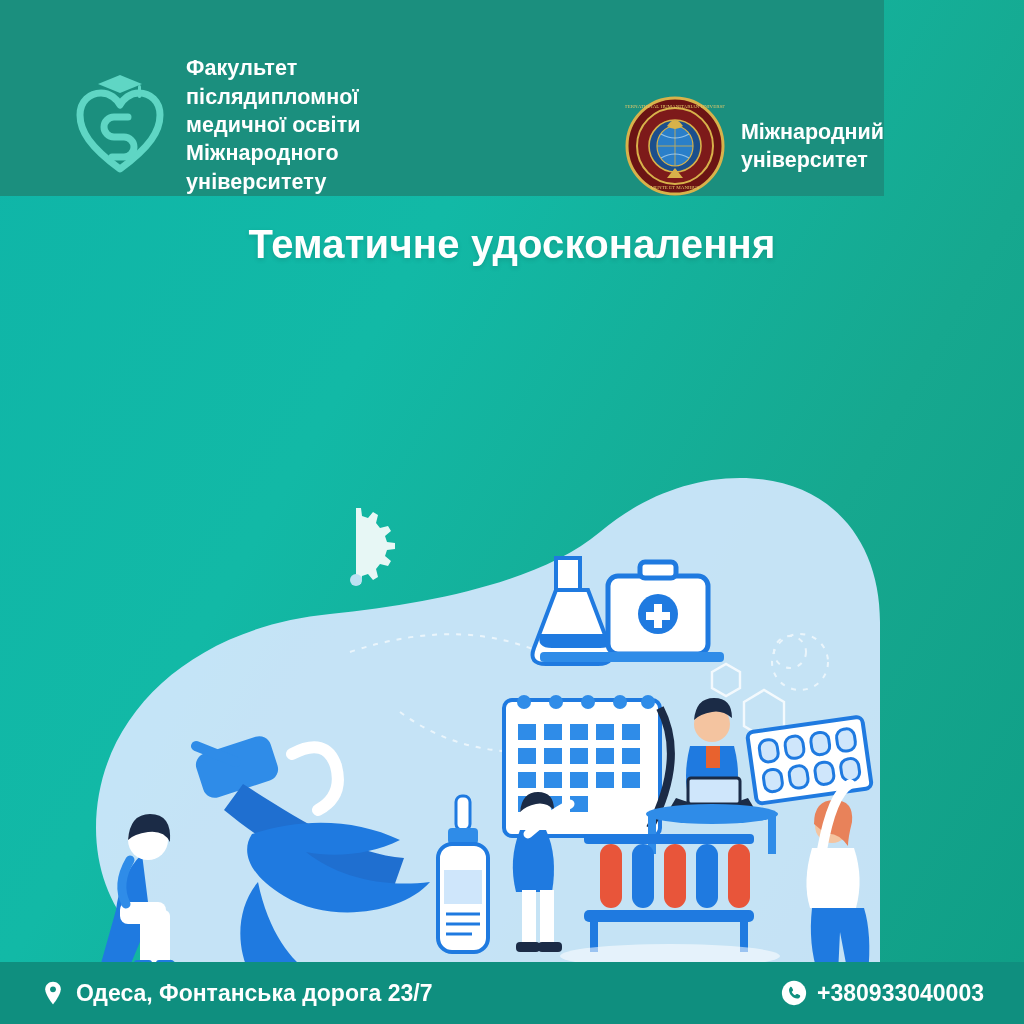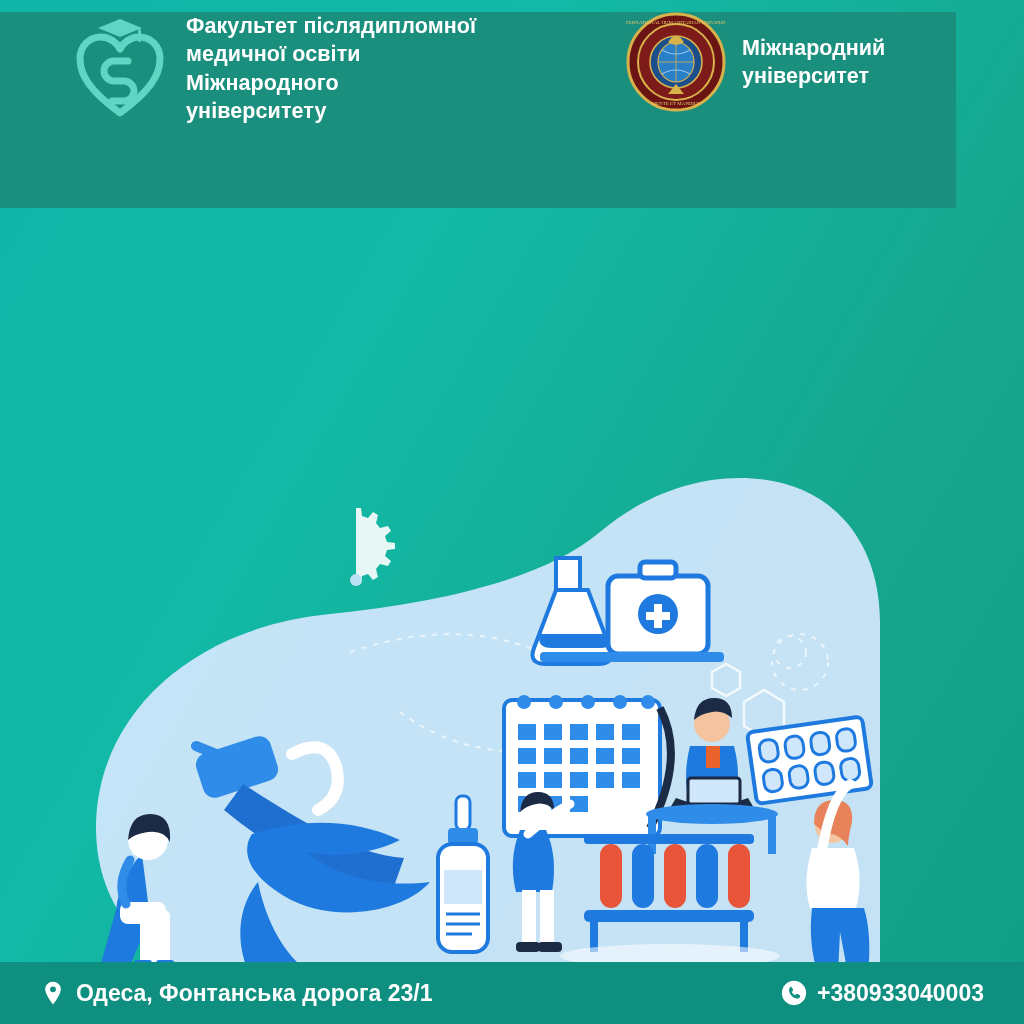--- a/index.html
+++ b/index.html
@@ -10,24 +10,24 @@
   }
   #poster {
     position: relative;
     width: 1024px; height: 1024px;
     background: linear-gradient(120deg, #0fb5a8 0%, #12b9a6 35%, #16a88f 70%, #0f9e86 100%);
     overflow: hidden;
   }
 
   
   .header {
-    position: absolute; top: 12px; left: 0;
-    width: 956px; height: 196px;
+    position: absolute; top: 0; left: 0;
+    width: 884px; height: 196px;
     background: #1b8f7e;
-    display: flex; align-items: flex-start;
+    display: flex; align-items: flex-end;
   }
   .brand-left {
     display: flex; align-items: center;
     margin-left: 72px; gap: 18px;
   }
   .heart-logo { width: 96px; height: 104px; flex: none; }
   .faculty-text {
     color: #ffffff;
     font-size: 21.5px;
     font-weight: bold;
@@ -135,20 +135,21 @@
             <text x="50" y="93">MENTE ET MANIBUS</text>
           </g>
         </svg>
       </span>
       <div class="univ-text">Міжнародний
 університет</div>
     </div>
   </div>
 
   <div class="title-block">
+    <div class="title-main">Тематичне удосконалення</div>
   </div>
 
   <div class="illustration">
     <svg viewBox="0 0 1024 512" width="1024" height="512">
 
       <g>
         <path d="M232 512 C150 512 96 446 96 366 C96 256 188 166 330 152 C430 142 540 120 600 70 C640 36 690 16 740 16 C830 16 880 78 880 160 L880 512 Z" fill="#cfe6fb" opacity=".95"></path>
       </g>
 
       <g stroke="#ffffff" stroke-width="2" fill="none" opacity=".65" stroke-dasharray="5 7">
@@ -313,21 +314,21 @@
   </div>
 
   <div class="footer">
     <div class="footer-item">
       <span class="pin-icon">
         <svg viewBox="0 0 24 24" width="26" height="26">
           <path d="M12 1.5c-4 0-7.2 3.1-7.2 7 0 5.3 7.2 14 7.2 14s7.2-8.7 7.2-14c0-3.9-3.2-7-7.2-7z" fill="#ffffff"></path>
           <circle cx="12" cy="8.6" r="2.7" fill="#0f8f7f"></circle>
         </svg>
       </span>
-      <span class="footer-text">Одеса, Фонтанська дорога 23/1</span>
+      <span class="footer-text">Одеса, Фонтанська дорога 23/7</span>
     </div>
     <div class="footer-item">
       <span class="phone-icon">
         <svg viewBox="0 0 24 24" width="26" height="26">
           <circle cx="12" cy="12" r="11.2" fill="#ffffff"></circle>
           <path d="M8.6 6.4c.6-.3 1.2 0 1.5.6l.9 1.8c.3.6.1 1.2-.4 1.6l-.7.5c.6 1.5 1.7 2.6 3.2 3.2l.5-.7c.4-.5 1-.7 1.6-.4l1.8.9c.6.3.9.9.6 1.5-.4 1-1.4 1.8-2.6 1.7-4-.3-7.3-3.6-7.6-7.6-.1-1.2.6-2.2 1.2-3.1z" fill="#0f8f7f"></path>
         </svg>
       </span>
       <span class="footer-text">+380933040003</span>
     </div>

